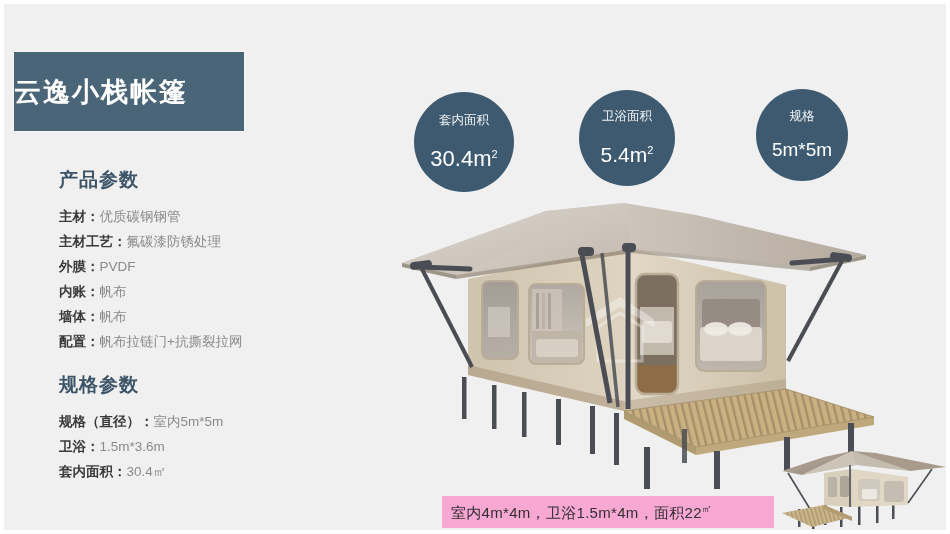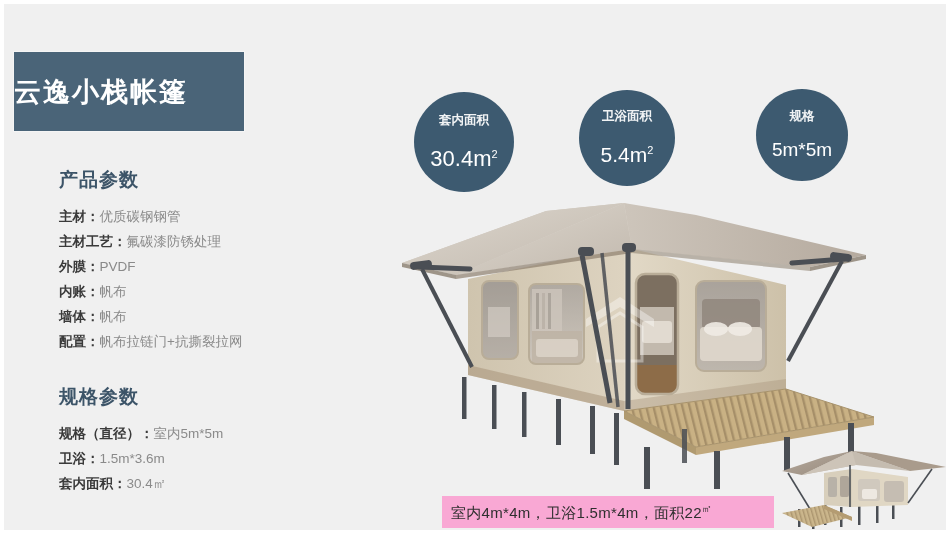--- a/index.html
+++ b/index.html
@@ -30,21 +30,21 @@
     color:#ffffff;
     font-size:27px;
     font-weight:bold;
     letter-spacing:2px;
     white-space:nowrap;
   }
 
   
   .spec-block{position:absolute;left:55px;}
   #block-product{top:163px;}
-  #block-size{top:368px;margin-top:12px;}
+  #block-size{top:368px;}
   .spec-heading{
     color:#3c5468;
     font-size:19px;
     font-weight:bold;
     margin:0 0 11px 0;
     letter-spacing:1px;
     white-space:nowrap;
   }
   .spec-row{
     font-size:13.5px;
@@ -72,21 +72,20 @@
   }
   #badge-0{left:410px;top:88px;width:100px;height:100px;}
   #badge-1{left:575px;top:86px;width:96px;height:96px;}
   #badge-2{left:752px;top:85px;width:92px;height:92px;}
   .badge .cap{
     font-size:12.5px;
     line-height:15px;
     opacity:.93;
     margin-bottom:14px;
     white-space:nowrap;
-    font-weight:bold;
   }
   .badge .big{
     font-size:22px;
     line-height:24px;
     white-space:nowrap;
     text-align:center;
   }
   #badge-1 .big{font-size:21px;}
   #badge-2 .big{font-size:19px;}
   .badge .sup{font-size:11px;vertical-align:super;}

